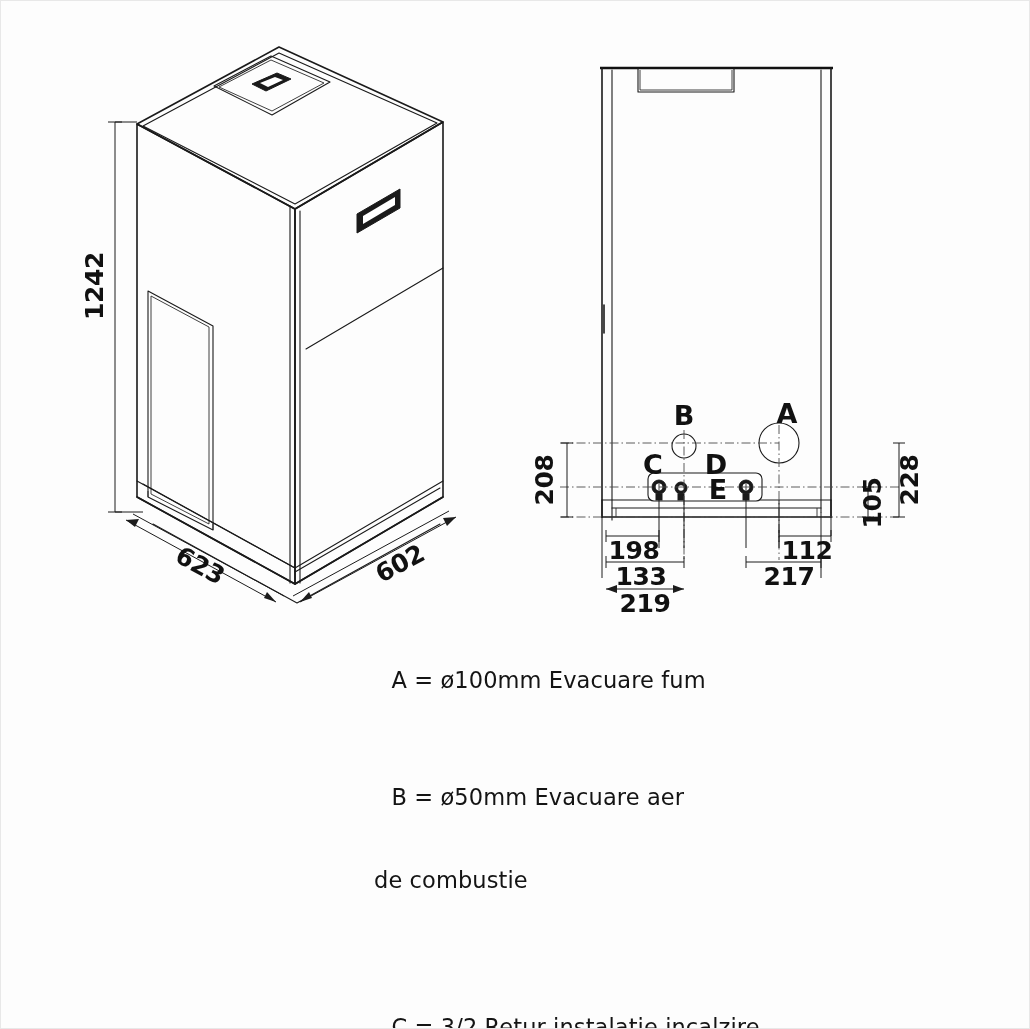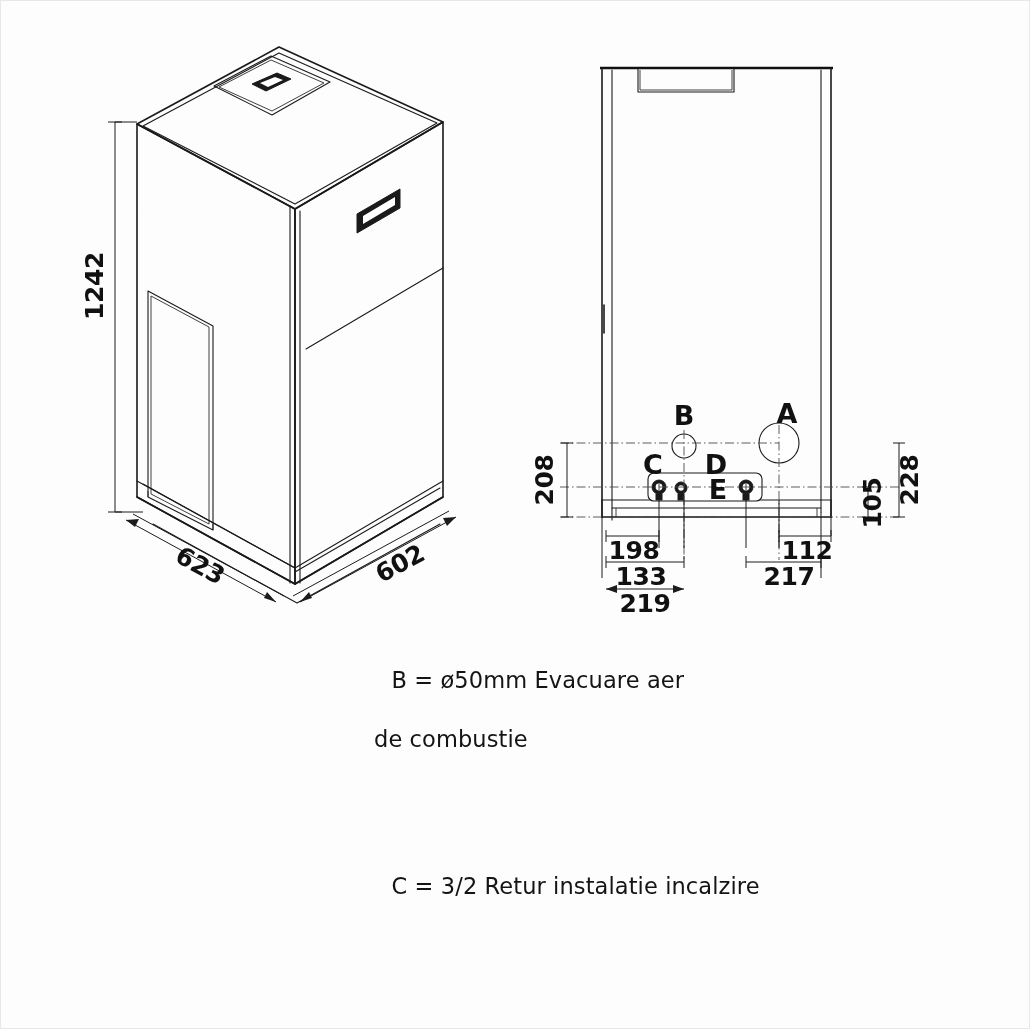--- a/index.html
+++ b/index.html
@@ -110,20 +110,21 @@
     font-size: 22.5px;
     font-weight: 500;
     color: #141414;
     line-height: 1.32;
     letter-spacing: 0.1px;
     white-space: pre;
   }
   .legend-row .l2 {
     display: block;
     padding-left: 26px;
+    margin-top: 24px;
   }
 </style>
 </head>
 <body>
 
 <div id="page">
 
   <svg class="drawing" viewBox="0 0 1030 1029">
 
     <g>
@@ -314,20 +315,23 @@
       <path class="dim" d="M 746 562 L 821 562"></path>
       <path class="dim" d="M 746 556 L 746 568"></path>
       <path class="dim" d="M 821 556 L 821 568"></path>
       <text class="dimtext" x="789" y="585" text-anchor="middle">217</text>
     </g>
 
   </svg>
 
   <div class="legend">
     <div class="legend-row">
+      <span>A = ø100mm Evacuare fum</span>
+    </div>
+    <div class="legend-row">
       <span>B = ø50mm Evacuare aer</span>
       <span class="l2">de combustie</span>
     </div>
     <div class="legend-row">
       <span>C = 3/2 Retur instalatie incalzire</span>
     </div>
 
   </div>
 
 </div>

